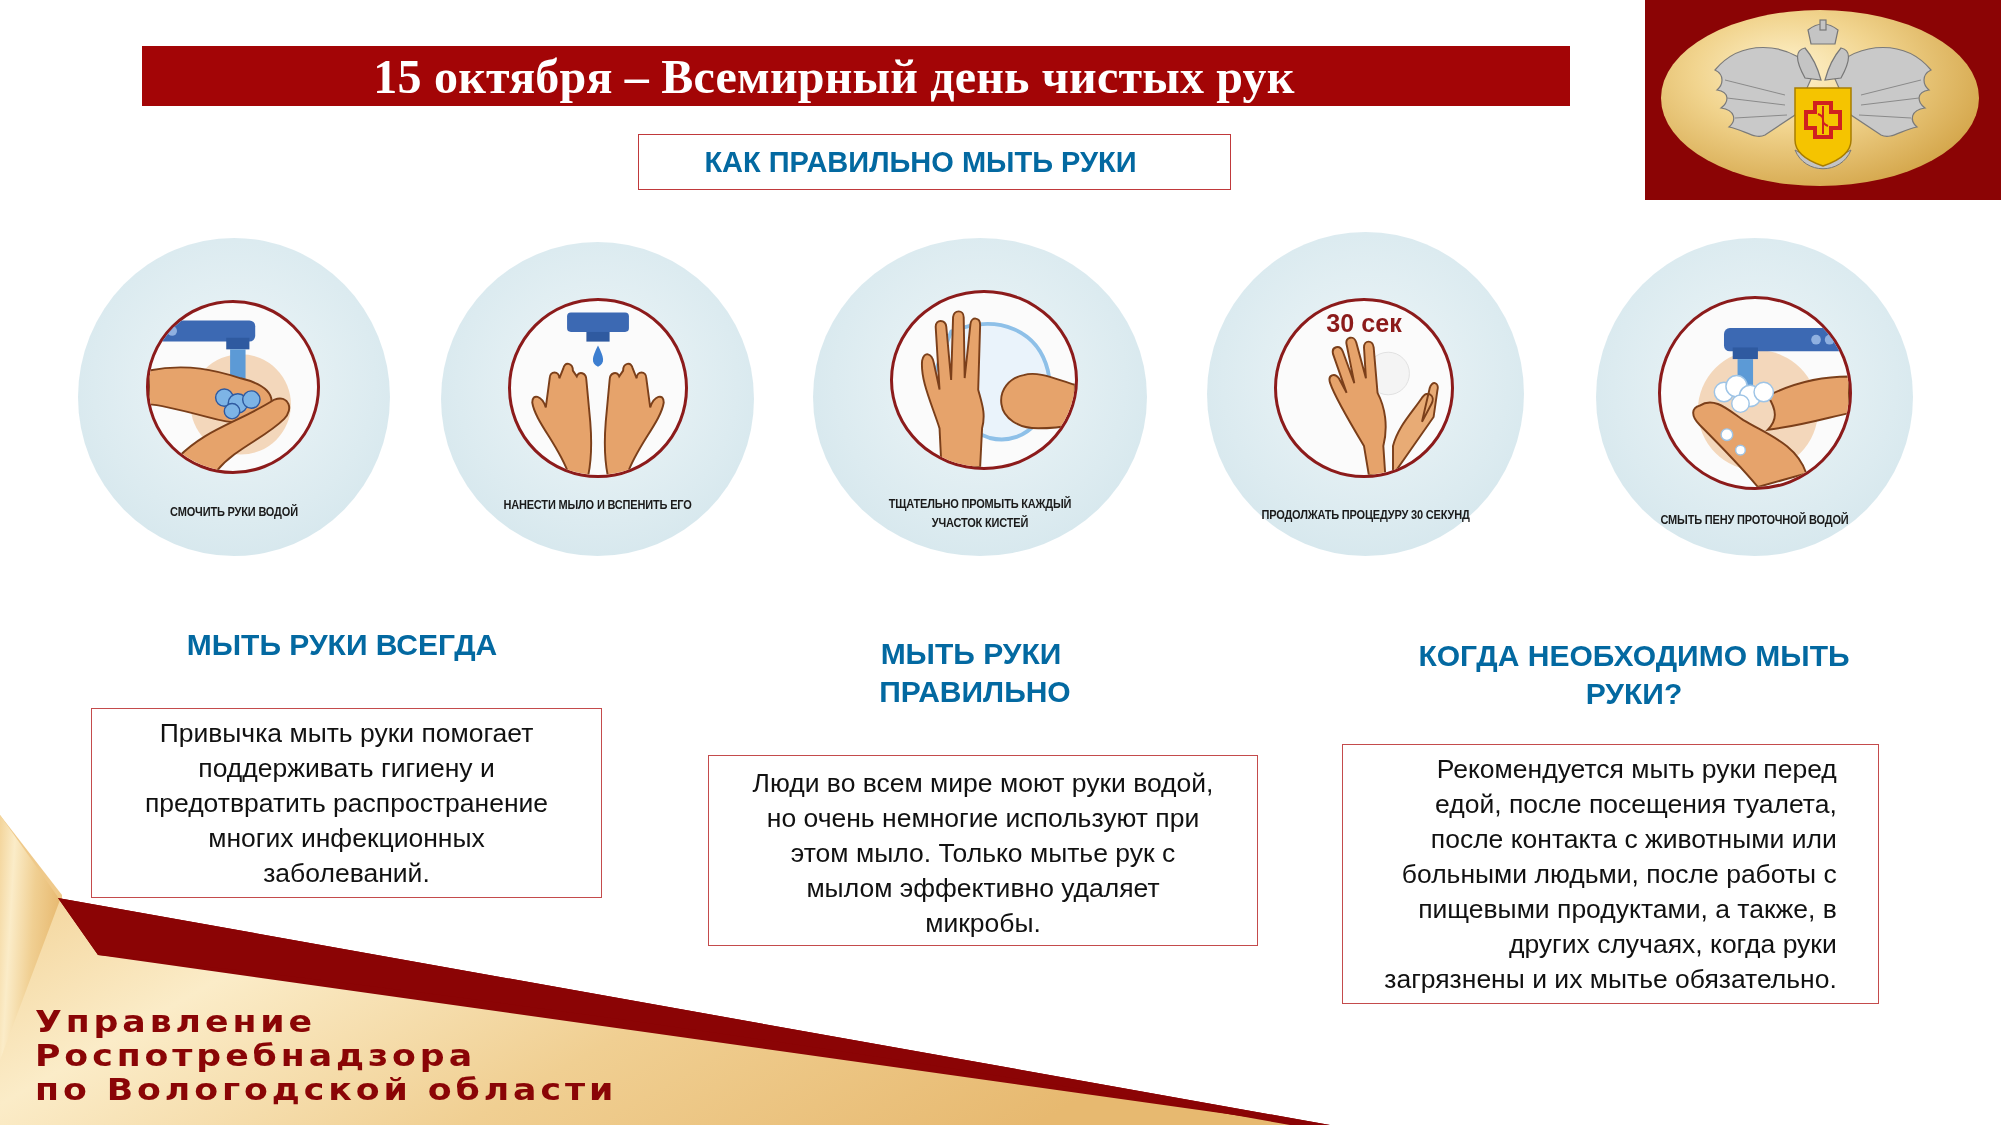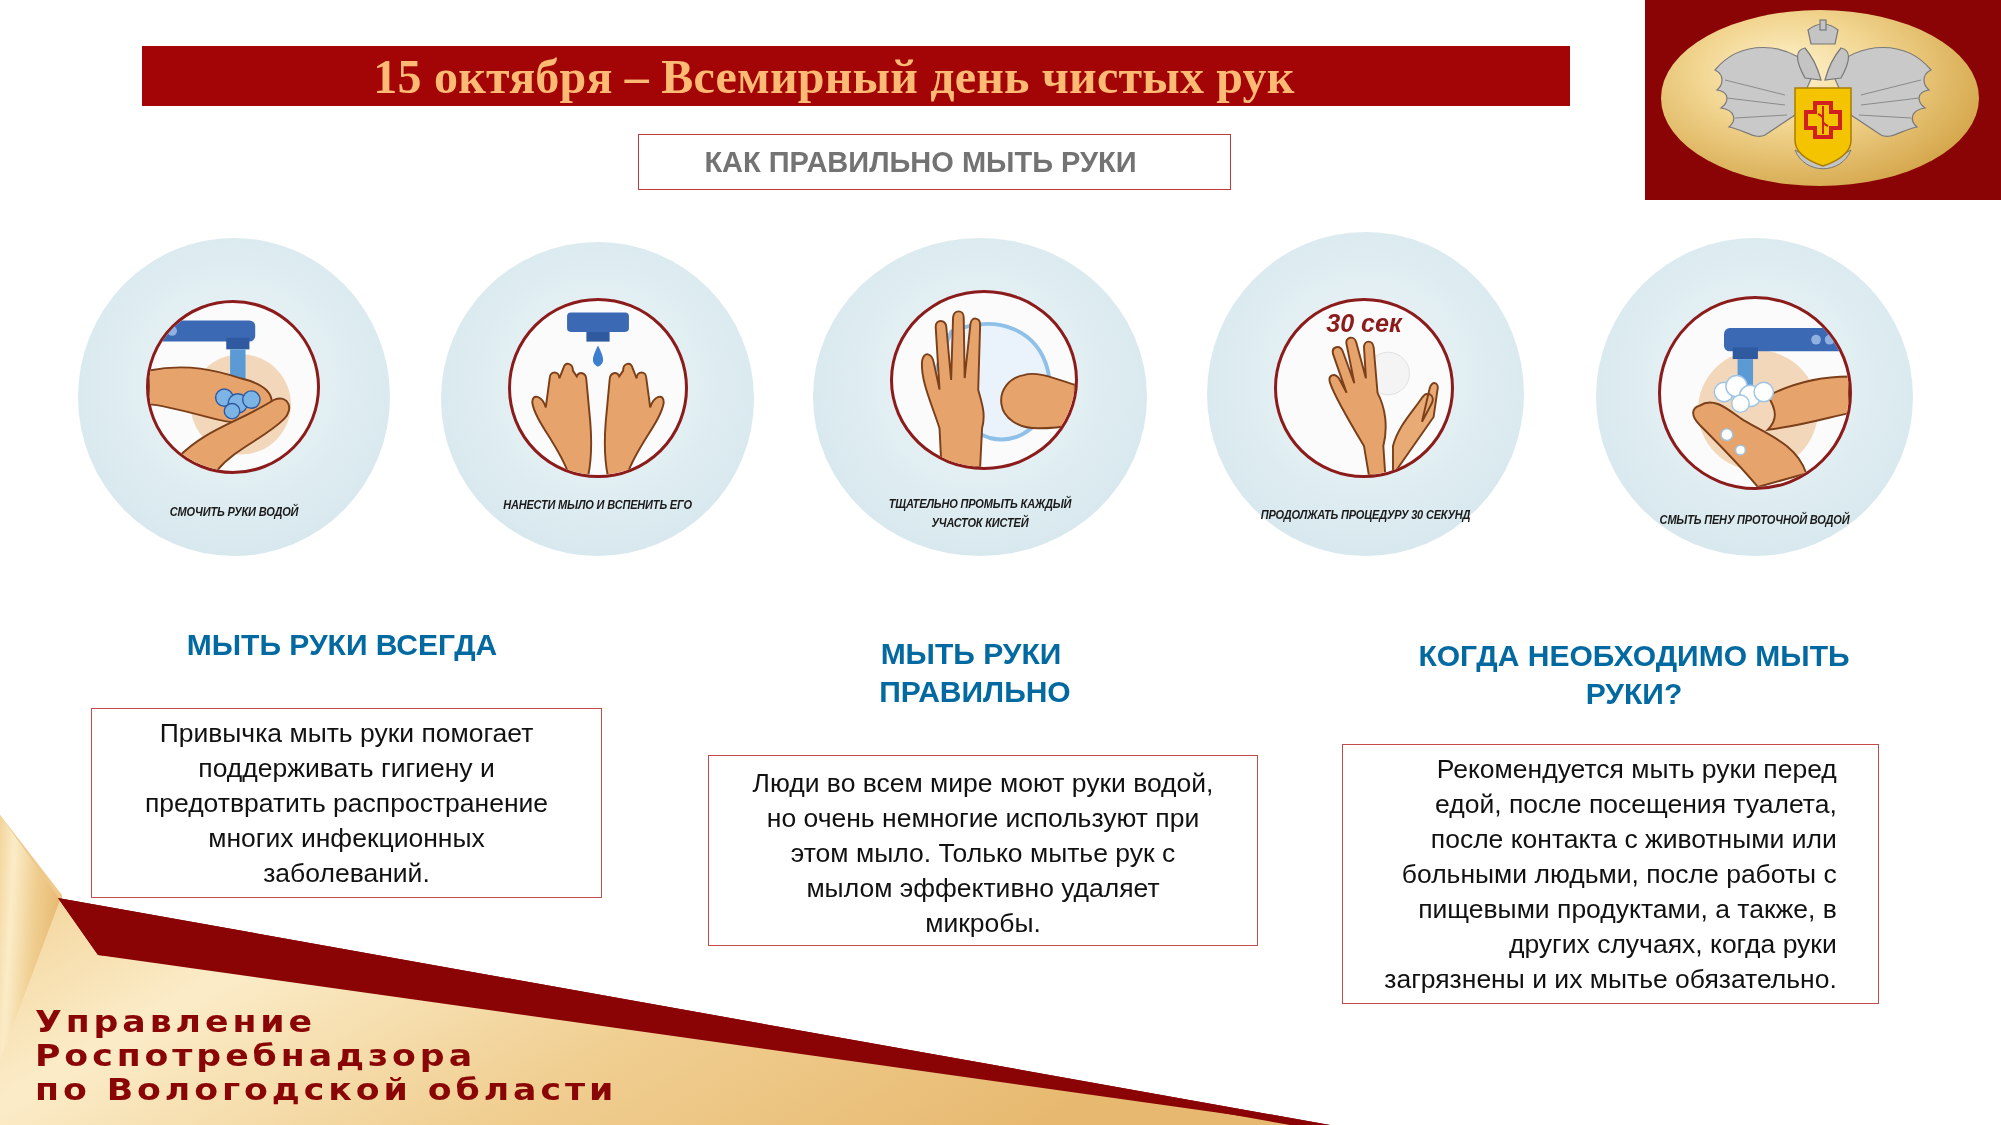--- a/index.html
+++ b/index.html
@@ -7,50 +7,49 @@
   body { position: relative; font-family: "Liberation Sans", sans-serif; color: #111; }
 
   
   .title-bar {
     position: absolute; left: 142px; top: 46px; width: 1428px; height: 60px;
     background: #a30506;
     display: flex; align-items: center; justify-content: center;
   }
   .title-bar span {
     font-family: "Liberation Serif", serif; font-weight: bold;
-    color: #fdba74; font-size: 48px; letter-spacing: 0.2px;
+    color: #ffffff; font-size: 48px; letter-spacing: 0.2px;
     transform: translateX(-22px);
   }
 
   .subtitle-box {
     position: absolute; left: 638px; top: 134px; width: 593px; height: 56px;
     border: 1.5px solid #c0393b; background: #fff;
     display: flex; align-items: center; justify-content: center;
   }
   .subtitle-box span {
-    color: #737373; font-weight: bold; font-size: 29px; transform: translateX(-14px);
+    color: #0369a1; font-weight: bold; font-size: 29px; transform: translateX(-14px);
   }
 
   
   .emblem {
     position: absolute; left: 1645px; top: 0; width: 356px; height: 200px;
     background: #8b0405;
   }
   .emblem .oval {
     position: absolute; left: 16px; top: 10px; width: 318px; height: 176px;
     border-radius: 50%;
     background: radial-gradient(ellipse at 40% 35%, #fff3cf 0%, #f1d48e 35%, #d6a94f 75%, #b98a3c 100%);
   }
   .emblem svg { position: absolute; left: 0; top: 0; }
 
   
   .step {
     position: absolute; border-radius: 50%;
     background: radial-gradient(circle at 50% 45%, #eef6f8 0%, #dcebf0 60%, #cfe3ea 100%);
-    font-style: italic;
   }
   .step .inner {
     position: absolute; border-radius: 50%;
     border: 3px solid #8c1b1b; background: #fbfbfb; overflow: hidden;
   }
   .step .inner svg { width: 100%; height: 100%; display: block; }
   .step .caption {
     position: absolute; left: 0; width: 100%; text-align: center;
     font-family: "Liberation Sans", sans-serif; font-weight: bold;
     font-size: 12.5px; color: #1a1a1a; letter-spacing: -0.2px; line-height: 19px;

